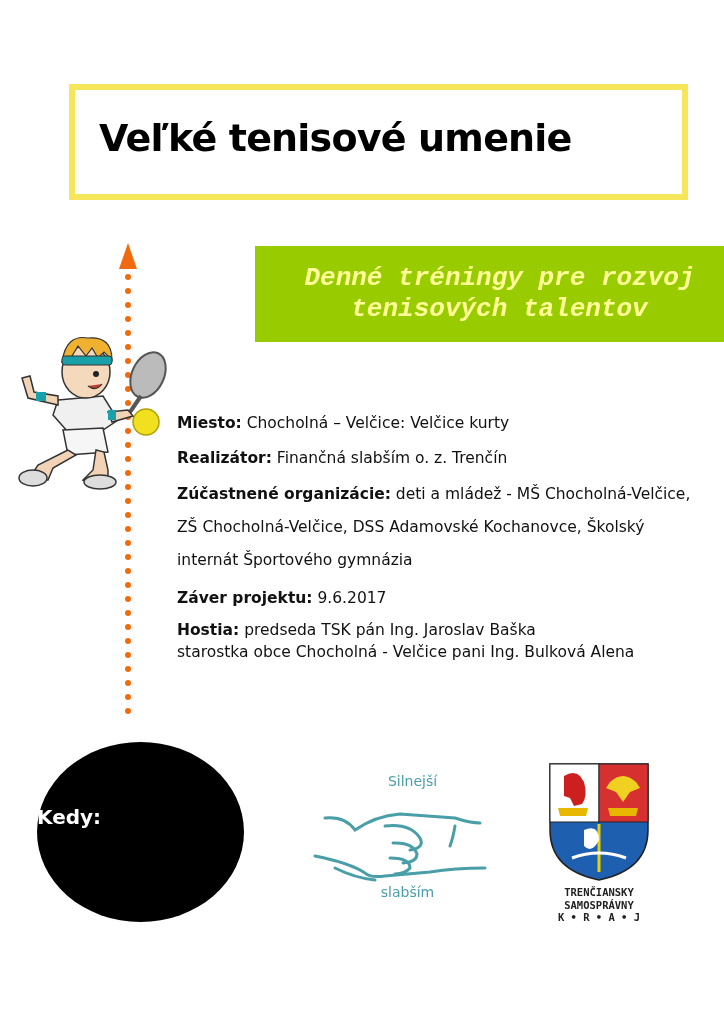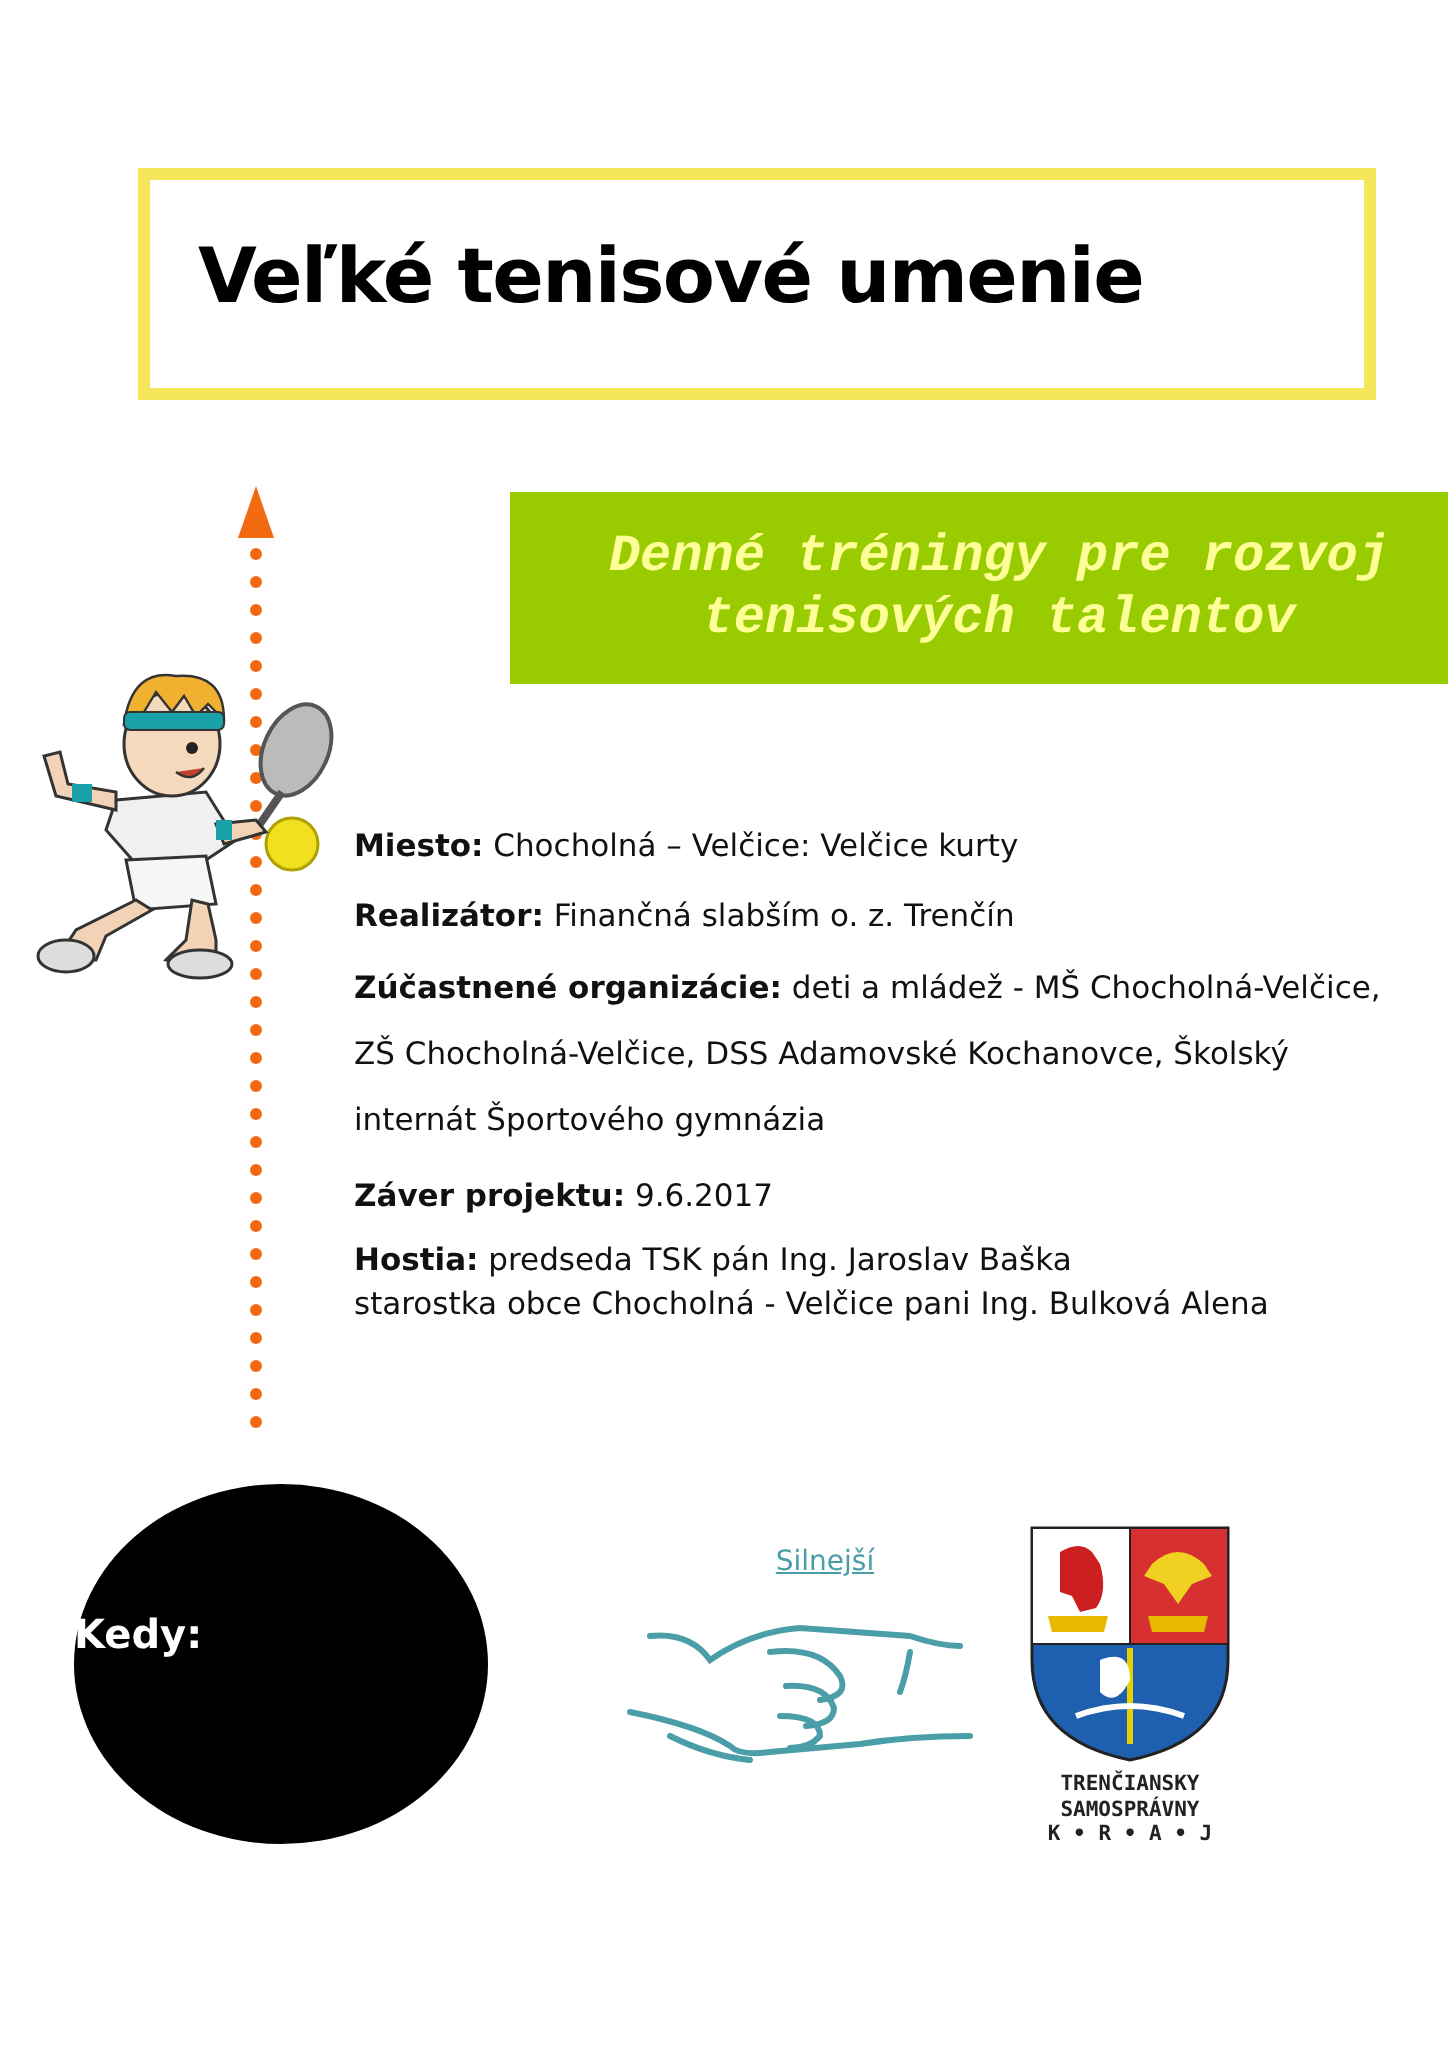--- a/index.html
+++ b/index.html
@@ -36,25 +36,25 @@
       position: absolute; left: 37px; top: 742px; width: 207px; height: 180px;
       background: #000; border-radius: 50%;
       display: flex; flex-direction: column; justify-content: center;
       color: #fff; font-weight: bold;
     }
     .date-circle .lbl { font-size: 20px; margin-top: -20px; margin-bottom: 10px; }
     .date-circle .val { font-size: 22px; }
     .ss-logo { position: absolute; left: 305px; top: 768px; width: 195px; height: 140px; }
     .ss-logo .t1, .ss-logo .t2 {
       position: absolute; width: 100%; text-align: center; color: #4a9ea8;
-      font-family: "DejaVu Sans", sans-serif; font-size: 14px; text-decoration: underline;
+      font-family: "DejaVu Sans", sans-serif; font-size: 14px;
     }
     .ss-logo .t1 { top: 5px; left: 10px; }
     .ss-logo .t2 { top: 116px; left: 5px; }
-    .tsk { position: absolute; left: 510px; top: 762px; width: 110px; height: 170px; }
+    .tsk { position: absolute; left: 544px; top: 762px; width: 110px; height: 170px; }
     .tsk .txt {
       position: absolute; top: 124px; left: 0; width: 110px; text-align: center;
       font-family: "DejaVu Sans Mono", monospace; font-weight: bold; font-size: 10.5px; line-height: 12.5px; color: #222;
     }
   </style>
 </head>
 <body>
 
 <div class="title-box">
   <h1>Veľké tenisové umenie</h1>
@@ -150,20 +150,21 @@
     <g fill="none" stroke="#4a9ea8" stroke-width="3" stroke-linecap="round">
       <path d="M20 50 Q40 48 50 62 Q70 48 95 46 L150 50 Q165 55 175 55"></path>
       <path d="M150 58 Q148 70 145 78"></path>
       <path d="M80 58 Q105 55 115 70 Q120 80 105 82"></path>
       <path d="M88 75 Q108 74 112 86 Q112 94 98 95"></path>
       <path d="M85 90 Q105 90 105 100 Q100 106 90 106"></path>
       <path d="M10 88 Q45 95 60 105 Q65 110 80 108 L125 104 Q150 100 180 100"></path>
       <path d="M30 100 Q50 110 70 112"></path>
     </g>
   </svg>
+  <div class="t2">slabším</div>
 </div>
 
 <div class="tsk">
   <svg width="110" height="120" viewBox="0 0 110 120" style="position:absolute;left:0;top:0;">
     <path d="M6 2 L104 2 L104 68 Q104 108 55 118 Q6 108 6 68 Z" fill="#1f5fb0" stroke="#222" stroke-width="1.5"></path>
     <rect x="6" y="2" width="49" height="58" fill="#ffffff" stroke="#222" stroke-width="1"></rect>
     <rect x="55" y="2" width="49" height="58" fill="#d63030" stroke="#222" stroke-width="1"></rect>
     <path d="M20 14 Q30 8 36 14 L40 20 Q44 34 38 42 L30 44 L26 36 L20 34 Z" fill="#cc2020"></path>
     <path d="M14 46 L44 46 L42 54 L16 54 Z" fill="#e8b800"></path>
     <path d="M66 20 Q79 8 92 20 L96 26 L86 30 L79 40 L72 30 L62 26 Z" fill="#f0d020"></path>

